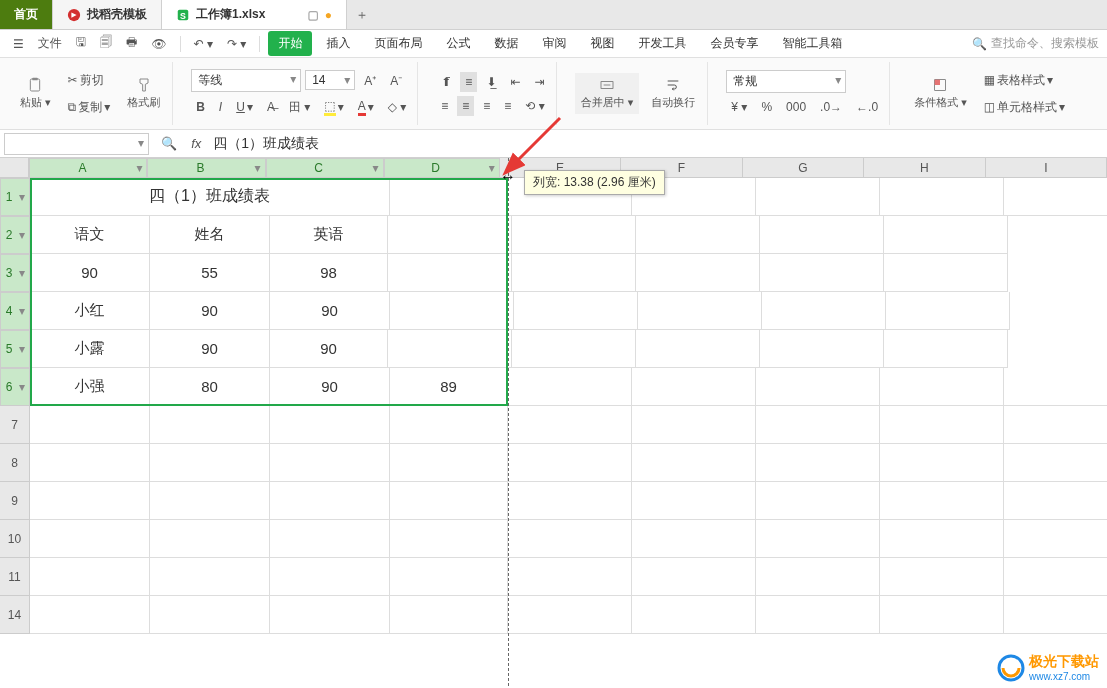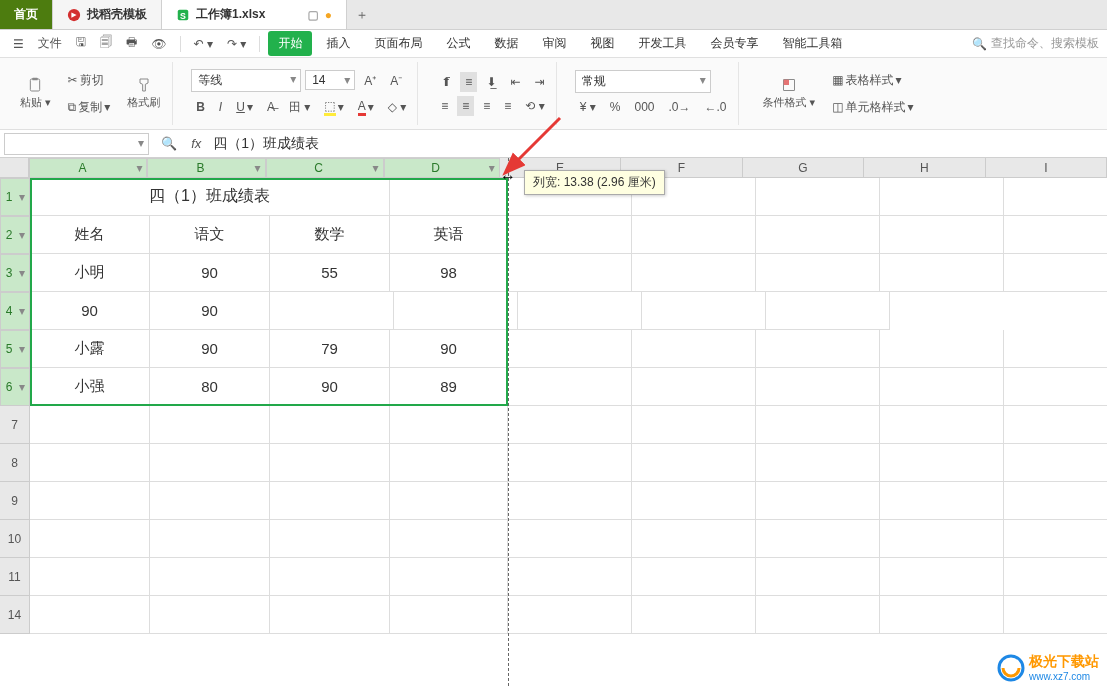--- a/index.html
+++ b/index.html
@@ -190,24 +190,39 @@
       <div class="rrow">
         <span class="rbtn">≡</span>
         <span class="rbtn" style="background:#e0e0e0">≡</span>
         <span class="rbtn">≡</span>
         <span class="rbtn">≡</span>
         <span class="rbtn">⟲ ▾</span>
       </div>
     </div>
   </div>
 
+  <div class="rgroup">
+    <div class="rbtn big" style="background:#f0f0f0">
+      <svg viewBox="0 0 24 24" width="20" height="20">
+          <rect x="3" y="7" width="18" height="10" fill="none" stroke="#555"></rect>
+          <path d="M7 12h10" stroke="#555"></path>
+        </svg>
+      <span><span>合并居中</span> ▾</span>
+    </div>
+    <div class="rbtn big">
+      <svg viewBox="0 0 24 24" width="20" height="20">
+          <path d="M4 6h16M4 12h10a3 3 0 010 6h-3m0 0l2-2m-2 2l2 2" fill="none" stroke="#555" stroke-width="1.5"></path>
+        </svg>
+      <span>自动换行</span>
+    </div>
+  </div>
 
   <div class="rgroup">
     <div class="rcol">
-      <div class="sel" style="width:136px">常规</div>
+      <div class="sel" style="width:120px">常规</div>
       <div class="rrow">
         <span class="rbtn">¥ ▾</span>
         <span class="rbtn">%</span>
         <span class="rbtn">000</span>
         <span class="rbtn">.0→</span>
         <span class="rbtn">←.0</span>
       </div>
     </div>
   </div>
 
@@ -265,54 +280,52 @@
         <div class="row">
           <div class="cell" style="width: 360px;">四（1）班成绩表</div>
           <div class="cell" style="width: 118px;"></div>
           <div class="cell" style="width: 124px;"></div>
           <div class="cell" style="width: 124px;"></div>
           <div class="cell" style="width: 124px;"></div>
           <div class="cell" style="width: 124px;"></div>
           <div class="cell" style="width: 124px;"></div>
         </div>
         <div class="row">
+          <div class="cell" style="width: 120px;">语文</div>
           <div class="cell" style="width: 120px;">姓名</div>
-          <div class="cell" style="width: 120px;">语文</div>
-          <div class="cell" style="width: 120px;">数学</div>
           <div class="cell" style="width: 118px;">英语</div>
           <div class="cell" style="width: 124px;"></div>
           <div class="cell" style="width: 124px;"></div>
           <div class="cell" style="width: 124px;"></div>
           <div class="cell" style="width: 124px;"></div>
           <div class="cell" style="width: 124px;"></div>
         </div>
         <div class="row">
-          <div class="cell" style="width: 120px;">小明</div>
           <div class="cell" style="width: 120px;">90</div>
           <div class="cell" style="width: 120px;">55</div>
           <div class="cell" style="width: 118px;">98</div>
           <div class="cell" style="width: 124px;"></div>
           <div class="cell" style="width: 124px;"></div>
           <div class="cell" style="width: 124px;"></div>
           <div class="cell" style="width: 124px;"></div>
           <div class="cell" style="width: 124px;"></div>
         </div>
         <div class="row">
+          <div class="cell" style="width: 120px;">小红</div>
           <div class="cell" style="width: 120px;">90</div>
           <div class="cell" style="width: 120px;">90</div>
           <div class="cell" style="width: 124px;"></div>
           <div class="cell" style="width: 124px;"></div>
           <div class="cell" style="width: 124px;"></div>
           <div class="cell" style="width: 124px;"></div>
           <div class="cell" style="width: 124px;"></div>
         </div>
         <div class="row">
           <div class="cell" style="width: 120px;">小露</div>
           <div class="cell" style="width: 120px;">90</div>
-          <div class="cell" style="width: 120px;">79</div>
           <div class="cell" style="width: 118px;">90</div>
           <div class="cell" style="width: 124px;"></div>
           <div class="cell" style="width: 124px;"></div>
           <div class="cell" style="width: 124px;"></div>
           <div class="cell" style="width: 124px;"></div>
           <div class="cell" style="width: 124px;"></div>
         </div>
         <div class="row">
           <div class="cell" style="width: 120px;">小强</div>
           <div class="cell" style="width: 120px;">80</div>

